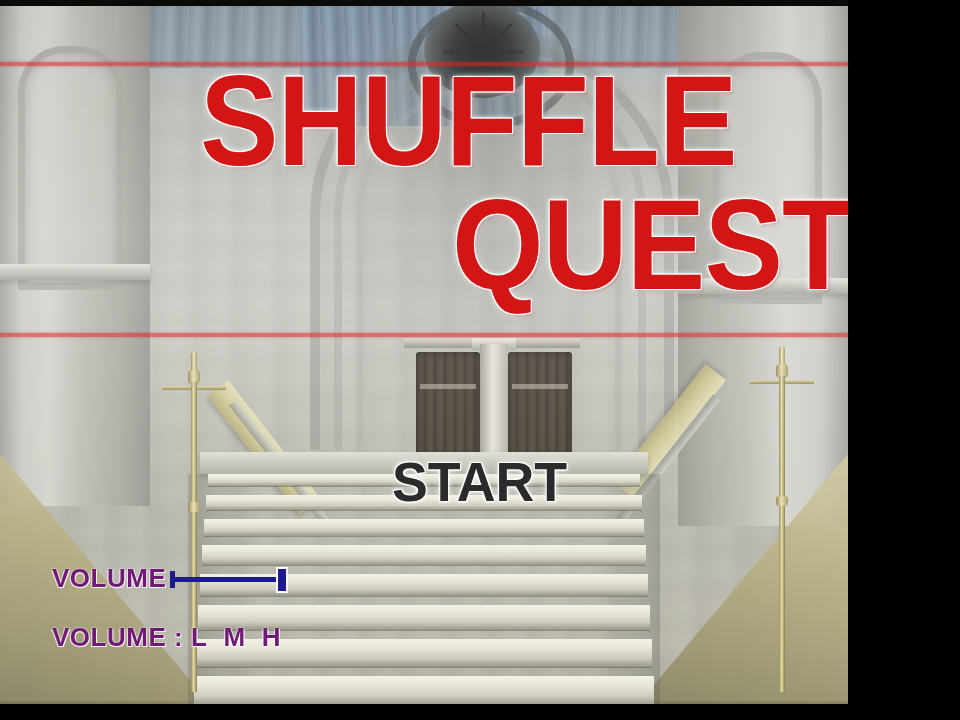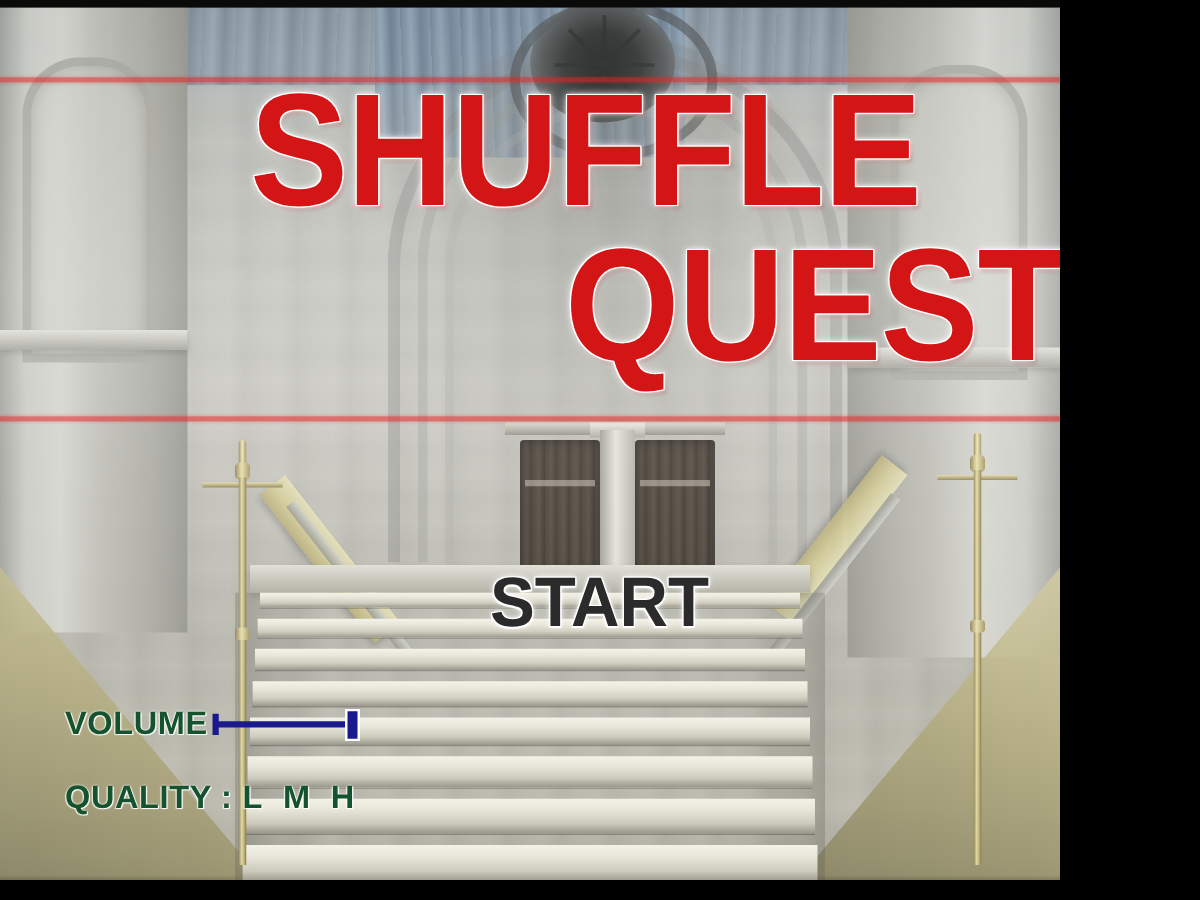--- a/index.html
+++ b/index.html
@@ -428,21 +428,21 @@
       -1px -1px 0 #ffffff;
     cursor: pointer;
     white-space: nowrap;
   }
 
   
   .opt-row {
     position: absolute;
     display: flex;
     align-items: center;
-    color: #14532d;
+    color: #701a75;
     font-weight: 800;
     font-size: 26px;
     letter-spacing: .5px;
     font-family: "Liberation Sans", sans-serif;
     text-shadow:
       0 0 2px #ffffff,
       1px 1px 0 rgba(255,255,255,.85),
       -1px 1px 0 rgba(255,255,255,.6);
     white-space: nowrap;
   }
@@ -601,21 +601,21 @@
   <div class="opt-row volume">
     <span class="opt-label">VOLUME</span>
     <span class="slider">
       <span class="tick-left"></span>
       <span class="track"></span>
       <span class="thumb" style="left: 106px;"></span>
     </span>
   </div>
 
   <div class="opt-row quality">
-    <span class="opt-label">QUALITY :</span>
+    <span class="opt-label">VOLUME :</span>
     <span class="quality-opts" id="quality-opts">
         <span class="quality-opt">L</span>
         <span class="quality-opt">M</span>
         <span class="quality-opt">H</span>
       </span>
   </div>
 
   <div class="bar-top"></div>
   <div class="bar-bottom"></div>
 

